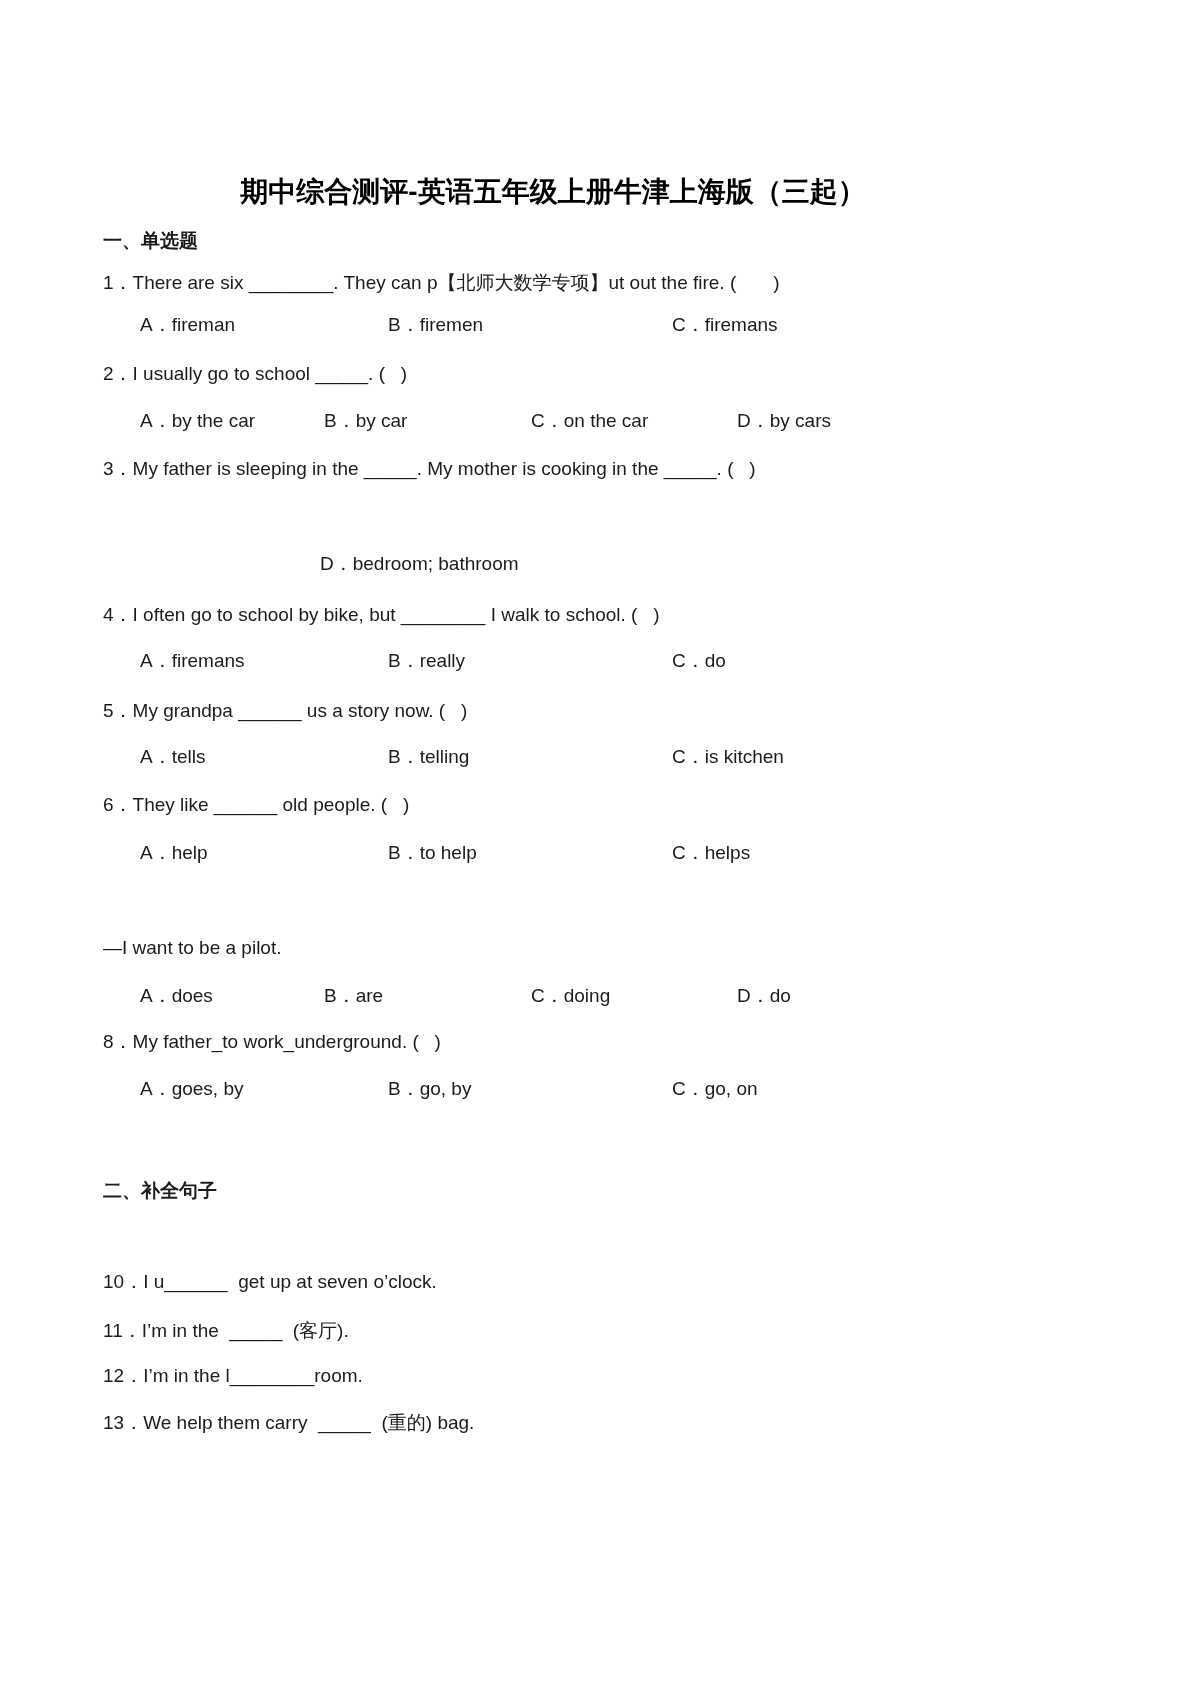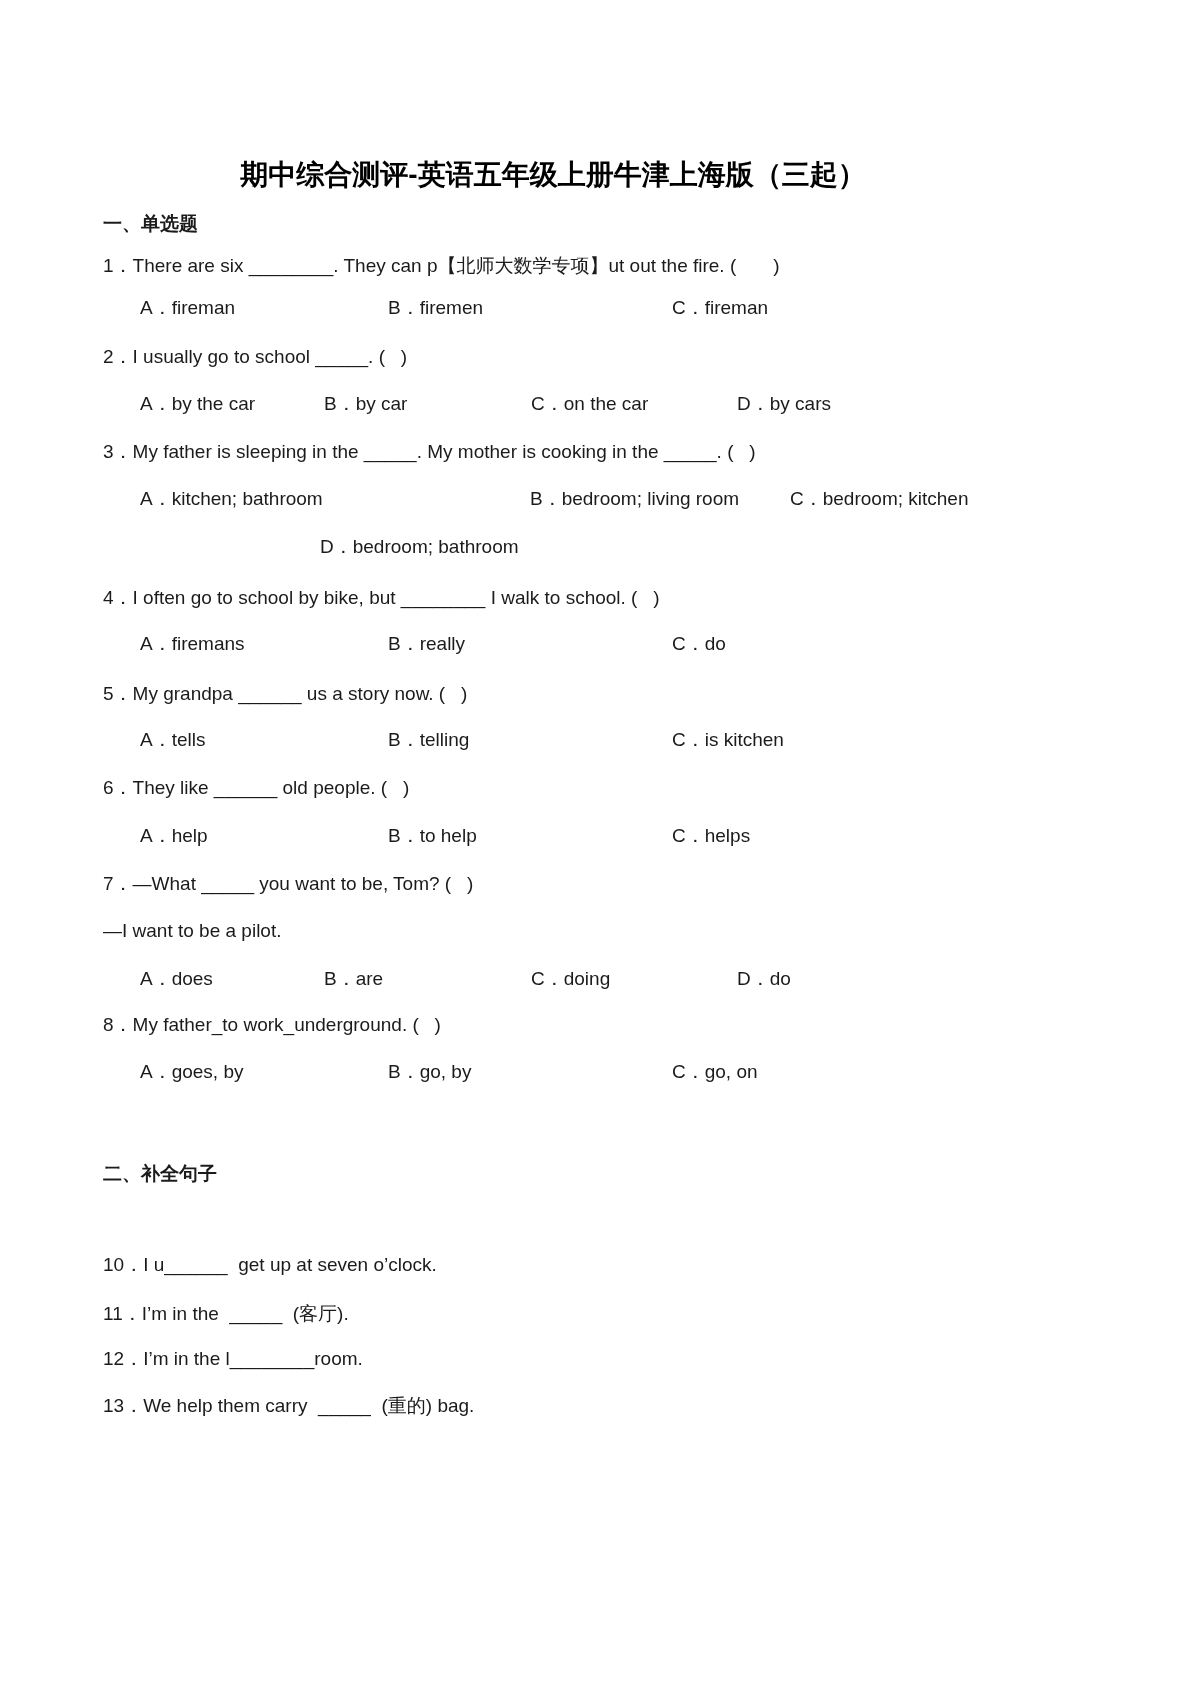--- a/index.html
+++ b/index.html
@@ -12,20 +12,21 @@
     color:#1b1b1b;
     overflow:hidden;
   }
   .line {
     position:absolute;
     left:103px; right:80px;
     height:24px; line-height:24px;
     font-size:19px;
     white-space:pre-wrap;
     color:#1b1b1b;
+    margin-top:17px;
   }
   .title {
     left:0; right:85px;
     text-align:center;
     font-size:28px; font-weight:bold;
     height:38px; line-height:38px;
     color:#000000;
   }
   .bold { font-weight:bold; }
   .opt { position:absolute; top:0; white-space:pre; }
@@ -36,37 +37,32 @@
 <div class="page">
 
   <div class="line title" style="top:156px">期中综合测评-英语五年级上册牛津上海版（三起）</div>
 
   <div class="line bold" style="top:212px">一、单选题</div>
 
   <div class="line" style="top:254px">1．There are six ________. They can p【北师大数学专项】ut out the fire. (       )</div>
   <div class="line" style="top:296px">
     <span class="opt" style="left:37px">A．fireman</span>
     <span class="opt" style="left:285px">B．firemen</span>
-    <span class="opt" style="left:569px">C．fireman</span>
+    <span class="opt" style="left:569px">C．firemans</span>
   </div>
 
   <div class="line" style="top:345px">2．I usually go to school _____. (   )</div>
   <div class="line" style="top:392px">
     <span class="opt" style="left:37px">A．by the car</span>
     <span class="opt" style="left:221px">B．by car</span>
     <span class="opt" style="left:428px">C．on the car</span>
     <span class="opt" style="left:634px">D．by cars</span>
   </div>
 
   <div class="line" style="top:440px">3．My father is sleeping in the _____. My mother is cooking in the _____. (   )</div>
-  <div class="line" style="top:487px">
-    <span class="opt" style="left:37px">A．kitchen; bathroom</span>
-    <span class="opt" style="left:427px">B．bedroom; living room</span>
-    <span class="opt" style="left:687px">C．bedroom; kitchen</span>
-  </div>
   <div class="line" style="top:535px">
     <span class="opt" style="left:217px">D．bedroom; bathroom</span>
   </div>
 
   <div class="line" style="top:586px">4．I often go to school by bike, but ________ I walk to school. (   )</div>
   <div class="line" style="top:632px">
     <span class="opt" style="left:37px">A．firemans</span>
     <span class="opt" style="left:285px">B．really</span>
     <span class="opt" style="left:569px">C．do</span>
   </div>
@@ -78,21 +74,20 @@
     <span class="opt" style="left:569px">C．is kitchen</span>
   </div>
 
   <div class="line" style="top:776px">6．They like ______ old people. (   )</div>
   <div class="line" style="top:824px">
     <span class="opt" style="left:37px">A．help</span>
     <span class="opt" style="left:285px">B．to help</span>
     <span class="opt" style="left:569px">C．helps</span>
   </div>
 
-  <div class="line" style="top:872px">7．—What _____ you want to be, Tom? (   )</div>
   <div class="line" style="top:919px">—I want to be a pilot.</div>
   <div class="line" style="top:967px">
     <span class="opt" style="left:37px">A．does</span>
     <span class="opt" style="left:221px">B．are</span>
     <span class="opt" style="left:428px">C．doing</span>
     <span class="opt" style="left:634px">D．do</span>
   </div>
 
   <div class="line" style="top:1013px">8．My father_to work_underground. (   )</div>
   <div class="line" style="top:1060px">

